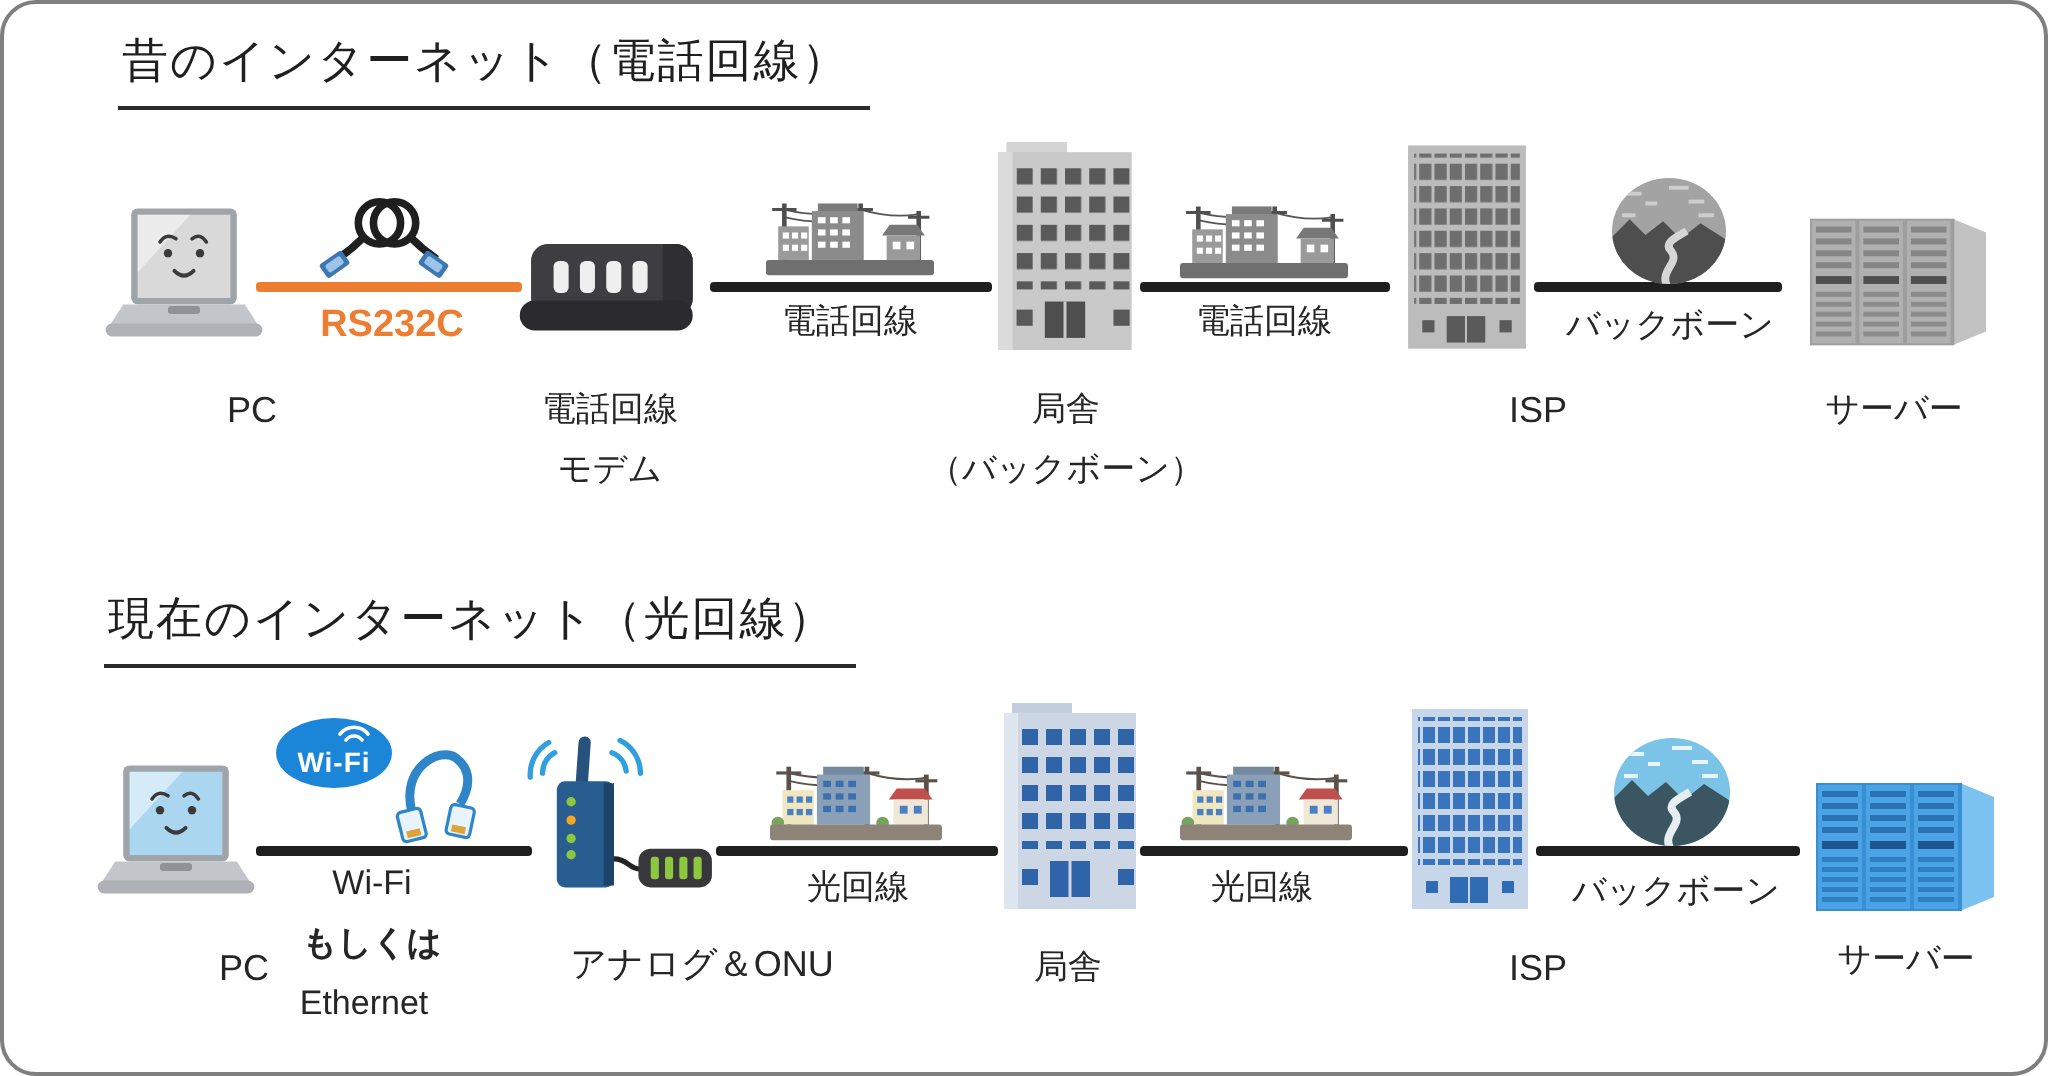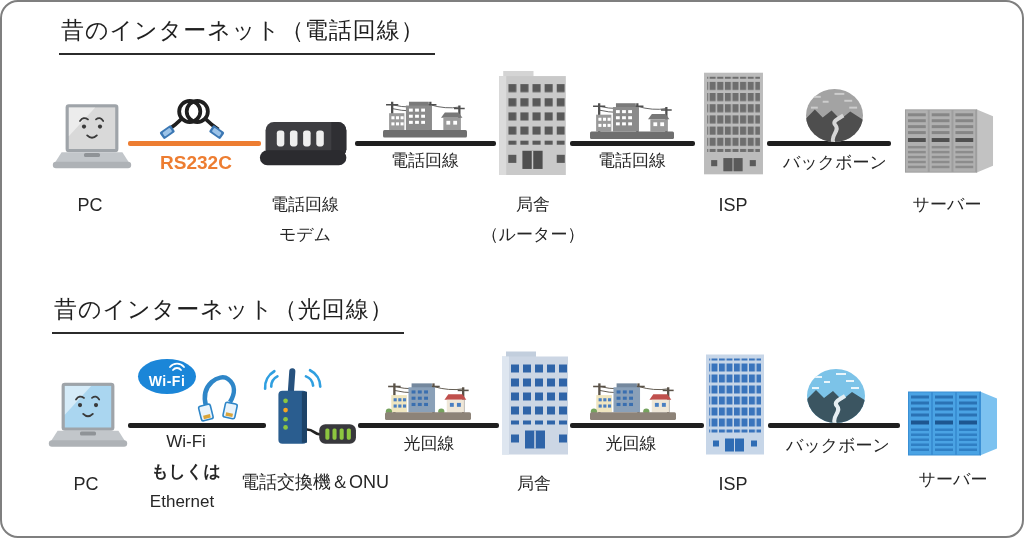--- a/index.html
+++ b/index.html
@@ -9,21 +9,21 @@
     font-family:"Liberation Sans","DejaVu Sans",sans-serif;color:var(--text,#262626);padding-left:20px;
   }
   .title{
     position:absolute;margin:0;font-size:23px;font-weight:500;white-space:nowrap;
     letter-spacing:1px;border-bottom:2px solid #2b2b2b;padding:0 10px 7px 2px;color:#1f1f1f;
   }
   .lbl{
     position:absolute;transform:translateX(-50%);font-size:17px;line-height:1.15;
     white-space:nowrap;text-align:center;color:#262626;
   }
-  .lbl.lat{font-size:18px;}
+  .lbl.lat{font-size:18px;margin-left:36px;}
   .lbl.rs232c{color:var(--accent-orange,#ED7D31);font-weight:700;font-size:19px;}
   .line{position:absolute;height:5px;background:var(--line-black,#1f1f1f);border-radius:2px;}
   .line.orange{background:var(--accent-orange,#ED7D31);}
   .icon{position:absolute;}
   .wifi-badge{
     position:absolute;background:var(--wifi-blue,#1b86d8);border-radius:50%;
     display:flex;align-items:flex-end;justify-content:center;
   }
   .wifi-badge .txt{
     color:#fff;font-weight:700;font-size:14px;padding-bottom:5px;letter-spacing:0.5px;
@@ -370,21 +370,21 @@
     <div class="line" style="left:353px;top:139px;width:141px;"></div>
     <svg class="icon" style="left:381px;top:91px;" width="84" height="48">
         <use href="#sym-town-gray"></use>
       </svg>
     <div class="lbl" style="left:423px;top:149px;">電話回線</div>
 
     <svg class="icon" style="left:494px;top:68px;" width="73" height="105">
         <use href="#sym-bldg-grid-gray"></use>
       </svg>
     <div class="lbl" style="left:531px;top:193px;">局舎</div>
-    <div class="lbl" style="left:531px;top:223px;">（ルーター）</div>
+    <div class="lbl" style="left:531px;top:223px;">（バックボーン）</div>
 
     <div class="line" style="left:568px;top:139px;width:125px;"></div>
     <svg class="icon" style="left:588px;top:94px;" width="84" height="45">
         <use href="#sym-town-gray"></use>
       </svg>
     <div class="lbl" style="left:630px;top:149px;">電話回線</div>
 
     <svg class="icon" style="left:700px;top:68px;" width="63" height="105">
         <use href="#sym-bldg-strip-gray"></use>
       </svg>
@@ -396,21 +396,21 @@
       </svg>
     <div class="lbl" style="left:833px;top:151px;">バックボーン</div>
 
     <svg class="icon" style="left:902px;top:105px;" width="91" height="68">
         <use href="#sym-server-gray"></use>
       </svg>
     <div class="lbl" style="left:945px;top:193px;">サーバー</div>
   </div>
 
   <div>
-    <h2 class="title" style="left:50px;top:292px;">昔のインターネット（光回線）</h2>
+    <h2 class="title" style="left:50px;top:292px;">現在のインターネット（光回線）</h2>
 
     <svg class="icon" style="left:46px;top:379px;color:#aad6f0;" width="80" height="77">
         <use href="#sym-laptop"></use>
       </svg>
     <div class="lbl lat" style="left:84px;top:472px;">PC</div>
 
     <div class="line" style="left:126px;top:421px;width:138px;"></div>
     <div class="wifi-badge" style="left:136px;top:357px;width:58px;height:35px;">
       <svg width="20" height="12" viewBox="0 0 20 12">
         <g stroke="#ffffff" stroke-width="1.8" fill="none" stroke-linecap="round">
@@ -423,21 +423,21 @@
     <svg class="icon" style="left:190px;top:366px;" width="60" height="56">
         <use href="#sym-ethernet"></use>
       </svg>
     <div class="lbl" style="left:184px;top:430px;">Wi-Fi</div>
     <div class="lbl" style="left:184px;top:460px;font-weight:bold;">もしくは</div>
     <div class="lbl" style="left:180px;top:490px;">Ethernet</div>
 
     <svg class="icon" style="left:256px;top:362px;" width="100" height="88">
         <use href="#sym-router-onu"></use>
       </svg>
-    <div class="lbl lat" style="left:313px;top:470px;">電話交換機＆ONU</div>
+    <div class="lbl lat" style="left:313px;top:470px;">アナログ＆ONU</div>
 
     <div class="line" style="left:356px;top:421px;width:141px;"></div>
     <svg class="icon" style="left:383px;top:373px;" width="86" height="48">
         <use href="#sym-town-color"></use>
       </svg>
     <div class="lbl" style="left:427px;top:432px;">光回線</div>
 
     <svg class="icon" style="left:497px;top:348px;" width="72" height="105">
         <use href="#sym-bldg-grid-blue"></use>
       </svg>

